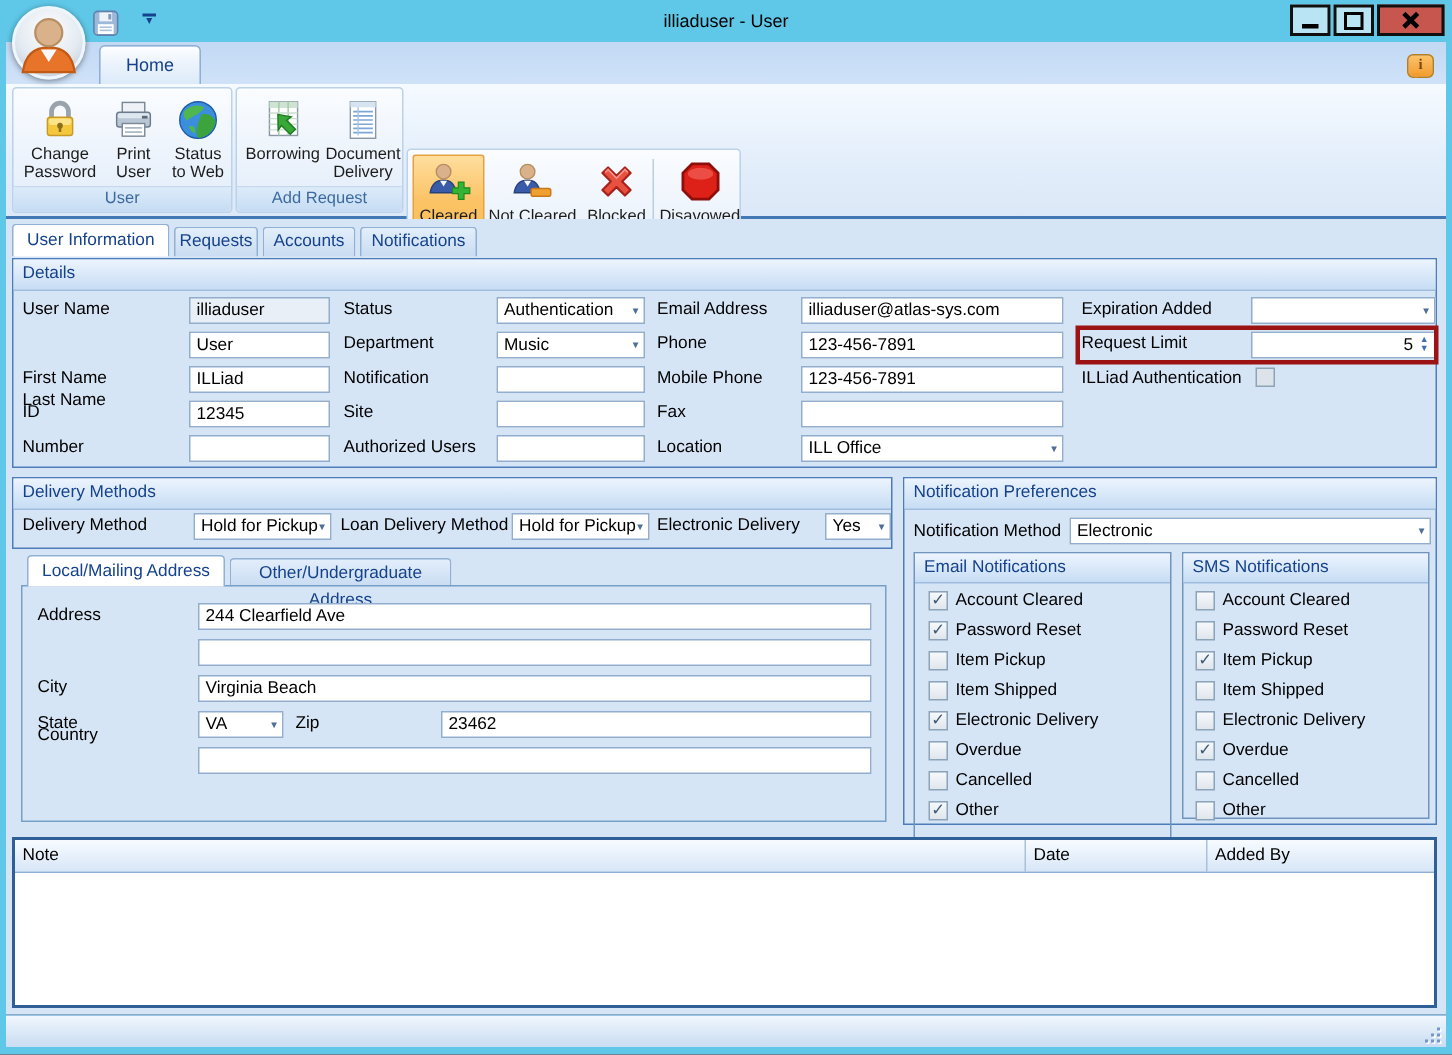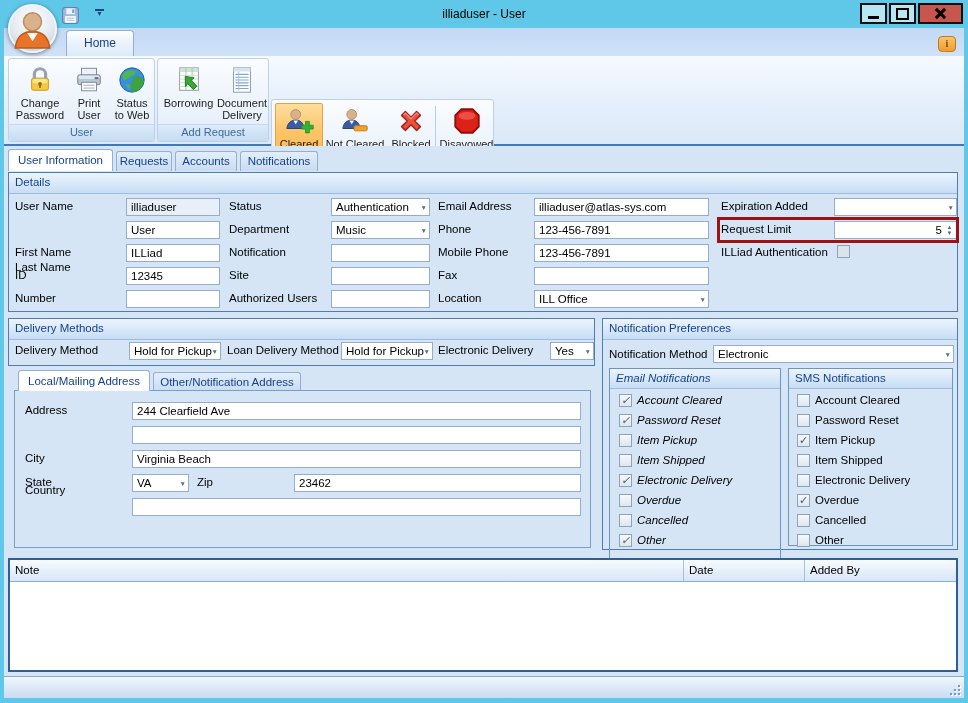--- a/index.html
+++ b/index.html
@@ -281,41 +281,41 @@
       <div class="ghead">Delivery Methods</div>
       <div class="flabel" style="left:6px;top:25px;">Delivery Method</div>
       <div class="fld combo" style="left:120px;top:23px;width:92px;"><span>Hold for Pickup</span><span class="dd">▼</span></div>
       <div class="flabel" style="left:218px;top:25px;">Loan Delivery Method</div>
       <div class="fld combo" style="left:332px;top:23px;width:92px;"><span>Hold for Pickup</span><span class="dd">▼</span></div>
       <div class="flabel" style="left:429px;top:25px;">Electronic Delivery</div>
       <div class="fld combo" style="left:541px;top:23px;width:44px;"><span>Yes</span><span class="dd">▼</span></div>
     </div>
 
     <div class="mtab active" style="left:14px;top:224px;width:132px;height:21px;line-height:20px;z-index:3;">Local/Mailing Address</div>
-    <div class="mtab inactive" style="left:149px;top:226px;width:148px;height:19px;line-height:18px;">Other/Notification Address</div>
+    <div class="mtab inactive" style="left:149px;top:226px;width:148px;height:19px;line-height:18px;">Other/Undergraduate Address</div>
     <div class="gbox" style="left:10px;top:244px;width:577px;height:158px;border-color:#77a0c8;">
       <div class="flabel" style="left:10px;top:13px;">Address</div>
       <div class="fld" style="left:117px;top:11px;width:449px;">244 Clearfield Ave</div>
       <div class="fld" style="left:117px;top:35px;width:449px;"></div>
       <div class="flabel" style="left:10px;top:61px;">City</div>
       <div class="fld" style="left:117px;top:59px;width:449px;">Virginia Beach</div>
       <div class="flabel" style="left:10px;top:85px;">State</div>
       <div class="fld combo" style="left:117px;top:83px;width:57px;"><span>VA</span><span class="dd">▼</span></div>
       <div class="flabel" style="left:182px;top:85px;">Zip</div>
       <div class="fld" style="left:279px;top:83px;width:287px;">23462</div>
       <div class="flabel" style="left:10px;top:93px;">Country</div>
       <div class="fld" style="left:117px;top:107px;width:449px;"></div>
     </div>
 
     <div class="gbox" style="left:598px;top:172px;width:356px;height:232px;">
       <div class="ghead">Notification Preferences</div>
       <div class="flabel" style="left:6px;top:29px;">Notification Method</div>
       <div class="fld combo" style="left:110px;top:26px;width:241px;"><span>Electronic</span><span class="dd">▼</span></div>
 
-      <div class="gbox" style="left:6px;top:49px;width:172px;height:225px;border-color:#6f94bd;font-style:italic;">
+      <div class="gbox" style="left:6px;top:49px;width:172px;height:225px;border-color:#6f94bd;">
         <div class="ghead small">Email Notifications</div>
         <div class="cb" style="left:9px;top:25px;">✓</div>
         <div class="cb-label" style="left:27px;top:25px;">Account Cleared</div>
         <div class="cb" style="left:9px;top:45px;">✓</div>
         <div class="cb-label" style="left:27px;top:45px;">Password Reset</div>
         <div class="cb" style="left:9px;top:65px;"></div>
         <div class="cb-label" style="left:27px;top:65px;">Item Pickup</div>
         <div class="cb" style="left:9px;top:85px;"></div>
         <div class="cb-label" style="left:27px;top:85px;">Item Shipped</div>
         <div class="cb" style="left:9px;top:105px;">✓</div>

